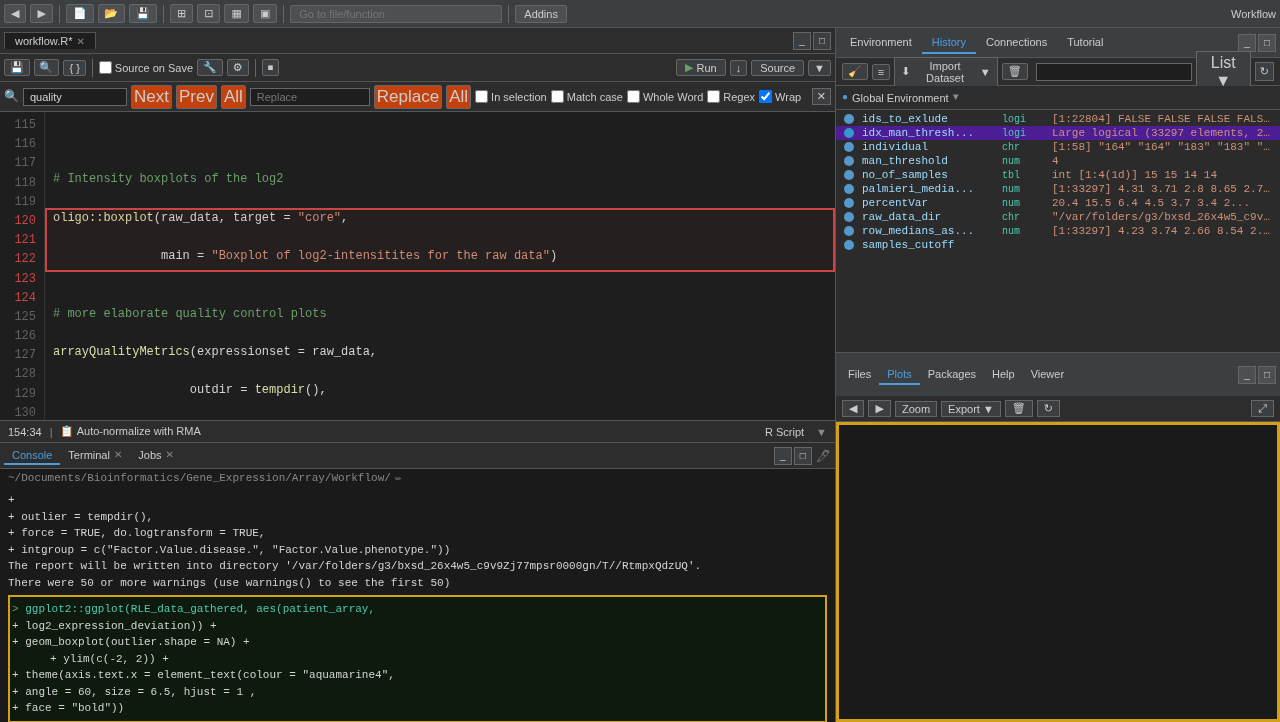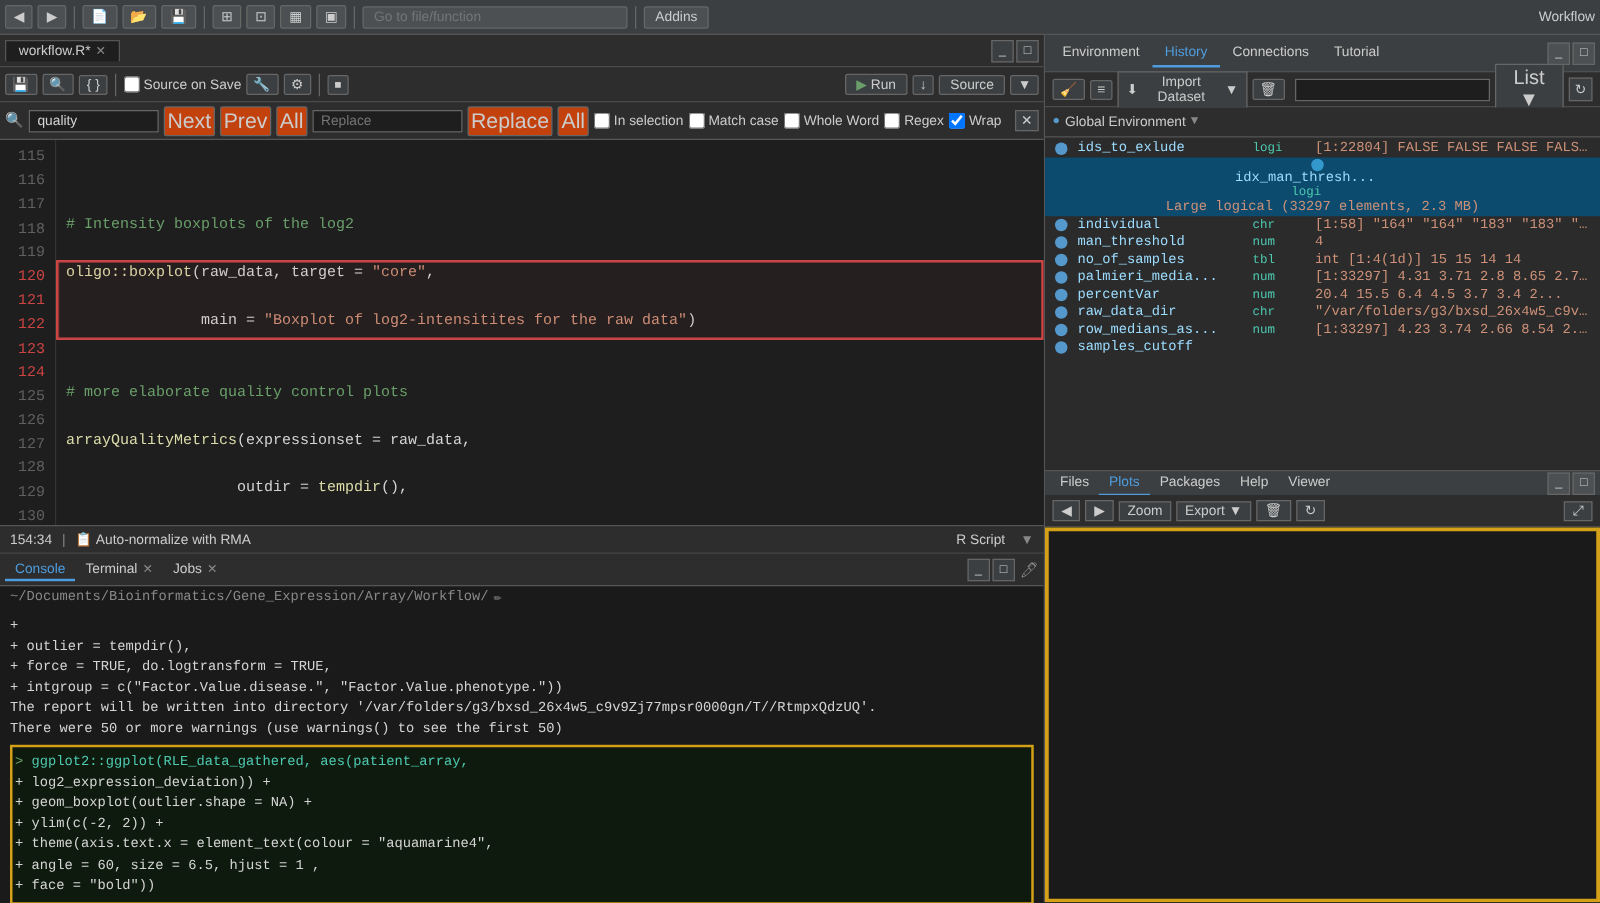--- a/index.html
+++ b/index.html
@@ -83,28 +83,28 @@
     
     .env-toolbar { background: #2d2d2d; border-bottom: 1px solid #555; display: flex; align-items: center; gap: 4px; padding: 2px 6px; height: 28px; }
     .env-search { background: #1e1e1e; border: 1px solid #666; color: #d4d4d4; padding: 2px 6px; font-size: 11px; flex: 1; }
     .list-dropdown { background: #3c3f41; border: 1px solid #666; color: #ccc; padding: 2px 6px; font-size: 16px; cursor: pointer; }
     .import-btn { background: #3c3f41; border: 1px solid #666; color: #ccc; padding: 2px 6px; font-size: 11px; cursor: pointer; display: flex; align-items: center; gap: 3px; }
     .refresh-btn { background: #3c3f41; border: 1px solid #666; color: #ccc; padding: 2px 4px; font-size: 11px; cursor: pointer; }
 
     
     .env-table { flex: 1; overflow: auto; padding: 2px 0; }
     .env-row { display: flex; padding: 1px 8px; font-size: 11px; font-family: 'Courier New', monospace; align-items: center; }
-    .env-row.selected { background: #0c4a6e; flex-direction: column; }
+    .env-row.selected { background: #4c1d95; }
     .env-dot { width: 10px; height: 10px; border-radius: 50%; margin-right: 8px; flex-shrink: 0; }
     .env-name { color: #9cdcfe; width: 140px; flex-shrink: 0; overflow: hidden; text-overflow: ellipsis; }
     .env-type { color: #4ec9b0; width: 50px; flex-shrink: 0; font-size: 10px; }
     .env-value { color: #ce9178; flex: 1; overflow: hidden; text-overflow: ellipsis; white-space: nowrap; }
 
     
-    .files-tabs { background: #3c3f41; border-top: 1px solid #555; display: flex; align-items: center; padding: 0 4px; height: 20px; }
+    .files-tabs { background: #3c3f41; border-top: 1px solid #555; display: flex; align-items: center; padding: 0 4px; height: 44px; }
     .files-tab { color: #ccc; font-size: 11px; font-family: Arial, sans-serif; padding: 3px 8px; cursor: pointer; border-bottom: 2px solid transparent; }
     .files-tab.active { border-bottom: 2px solid #4e9cde; color: #4e9cde; }
     .files-toolbar { background: #2d2d2d; border-bottom: 1px solid #555; display: flex; align-items: center; gap: 4px; padding: 2px 6px; height: 26px; }
     .files-toolbar-btn { background: #3c3f41; border: 1px solid #666; color: #ccc; padding: 1px 6px; font-size: 11px; cursor: pointer; }
     .plot-area { background: #1a1a1a; flex: 1; border: 3px solid #d4a017; position: relative; }
 
     
     .yellow-box-console { border: 2px solid #d4a017; }
   </style>
 </head>
@@ -281,21 +281,21 @@
         <div style="color:#d4d4d4;">+               outlier = tempdir(),</div>
         <div style="color:#d4d4d4;">+               force = TRUE, do.logtransform = TRUE,</div>
         <div style="color:#d4d4d4;">+               intgroup = c("Factor.Value.disease.", "Factor.Value.phenotype."))</div>
         <div style="color:#d4d4d4;">The report will be written into directory '/var/folders/g3/bxsd_26x4w5_c9v9Zj77mpsr0000gn/T//RtmpxQdzUQ'.</div>
         <div style="color:#d4d4d4;">There were 50 or more warnings (use warnings() to see the first 50)</div>
 
         <div class="console-highlight yellow-box-console" style="background:#0d1a0d;border:2px solid #d4a017;padding:4px 2px;margin:4px 0;">
           <div style="color:#4ec9b0;"><span style="color:#6a9f6a;">&gt;</span> ggplot2::ggplot(RLE_data_gathered, aes(patient_array,</div>
           <div style="color:#d4d4d4;">+                              log2_expression_deviation)) +</div>
           <div style="color:#d4d4d4;">+    geom_boxplot(outlier.shape = NA) +</div>
-          <div style="color:#d4d4d4;">+    ylim(c(-2, 2)) +</div>
+          <div style="color:#d4d4d4;margin-left:38px;">+    ylim(c(-2, 2)) +</div>
           <div style="color:#d4d4d4;">+    theme(axis.text.x = element_text(colour = "aquamarine4",</div>
           <div style="color:#d4d4d4;">+                              angle = 60, size = 6.5, hjust = 1 ,</div>
           <div style="color:#d4d4d4;">+                              face = "bold"))</div>
         </div>
 
       </div>
     </div>
   </div>
 
   <div class="right-panel">

